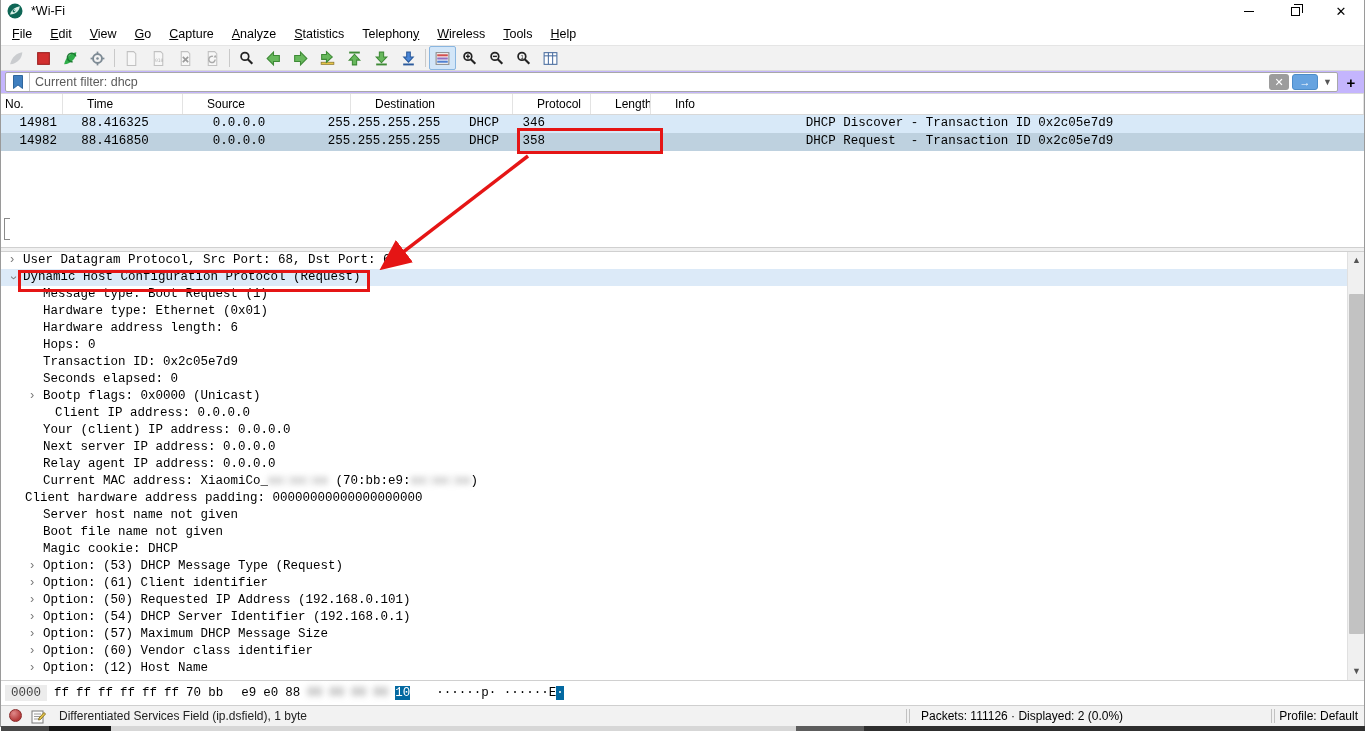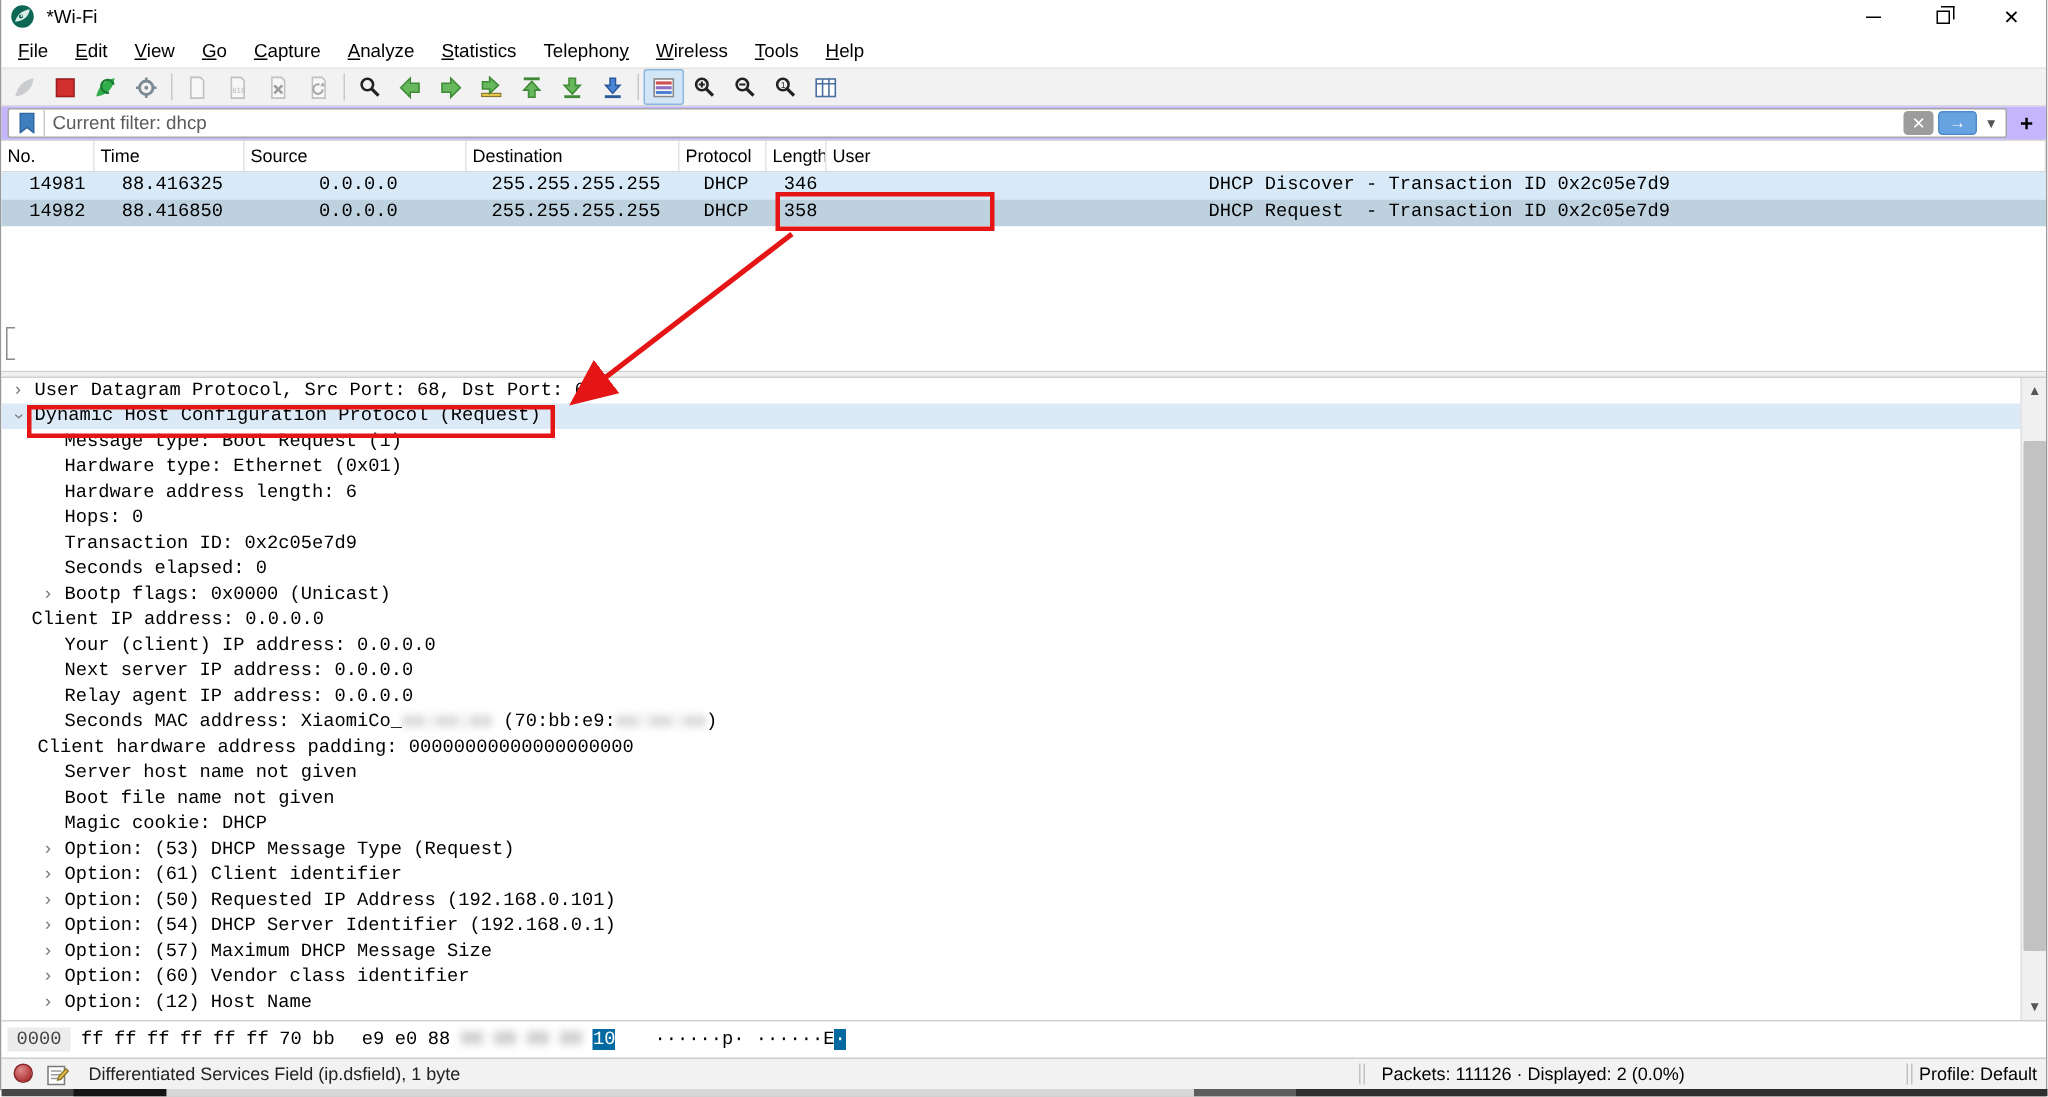--- a/index.html
+++ b/index.html
@@ -36,21 +36,21 @@
   #bookmark-tile { width:24px; height:18px; border-right:1px solid #c9c9c9; display:flex; align-items:center; justify-content:center; }
   #filter-text { color:#5a5a5a; padding-left:5px; flex:1; }
   .fbtn { height:16px; border-radius:3px; display:flex; align-items:center; justify-content:center; margin-right:3px; color:#fff; font-size:11px; }
   #clear-btn { width:20px; background:#9c9c9c; }
   #apply-btn { width:26px; background:#66a3e0; border:1px solid #4d8cc9; }
   #filter-caret { color:#555; font-size:9px; padding:0 5px 0 2px; }
   #add-filter-btn { width:18px; text-align:center; font-size:15px; font-weight:bold; margin-left:4px; }
 
   
   #packet-list { position:relative; background:#fff; }
-  #plist-header { display:flex; height:21px; border-bottom:1px solid #d8d8d8; background:#fff; }
+  #plist-header { display:flex; height:21px; border-bottom:1px solid #d8d8d8; background:#fff;gap:20px; }
   .hcell { padding:3px 0 0 4px; border-right:1px solid #e3e3e3; font-size:12px; white-space:nowrap; overflow:hidden; }
   .prow { display:flex; height:18px; font-family:"Liberation Mono","DejaVu Sans Mono",monospace; font-size:12.5px; white-space:pre; }
   .pcell { padding:1px 0 0 4px; overflow:hidden; white-space:pre;text-align:center; }
   .num { text-align:right; padding-right:6px; }
   #plist-empty { height:96px; background:#fff; }
   #conv-bracket { position:absolute; left:3px; top:124px; width:6px; height:22px; border-left:1px solid #8a8a8a; border-top:1px solid #8a8a8a; border-bottom:1px solid #8a8a8a; }
 
   
   #splitter { height:5px; background:#f0f0f0; border-top:1px solid #d0d0d0; border-bottom:1px solid #d0d0d0; }
 
@@ -291,21 +291,21 @@
   </div>
 
   <div id="packet-list">
     <div id="plist-header">
         <span class="hcell" style="width: 62px;">No.</span>
         <span class="hcell" style="width: 100px;">Time</span>
         <span class="hcell" style="width: 148px;">Source</span>
         <span class="hcell" style="width: 142px;">Destination</span>
         <span class="hcell" style="width: 58px;">Protocol</span>
         <span class="hcell" style="width: 40px;">Length</span>
-        <span class="hcell" style="width: 600px; flex: 1 1 0%;">User</span>
+        <span class="hcell" style="width: 600px; flex: 1 1 0%;">Info</span>
       </div>
     <div id="plist-rows">
         <div class="prow" style="background: rgb(216, 233, 248);"><span class="pcell num" style="width: 62px;">14981</span><span class="pcell" style="width: 100px;">88.416325</span><span class="pcell" style="width: 148px;">0.0.0.0</span><span class="pcell" style="width: 142px;">255.255.255.255</span><span class="pcell" style="width: 58px;">DHCP</span><span class="pcell num" style="width: 40px;">346</span><span class="pcell" style="width: 600px; flex: 1 1 0%;">DHCP Discover - Transaction ID 0x2c05e7d9</span></div>
         <div class="prow" style="background: rgb(190, 209, 223);"><span class="pcell num" style="width: 62px;">14982</span><span class="pcell" style="width: 100px;">88.416850</span><span class="pcell" style="width: 148px;">0.0.0.0</span><span class="pcell" style="width: 142px;">255.255.255.255</span><span class="pcell" style="width: 58px;">DHCP</span><span class="pcell num" style="width: 40px;">358</span><span class="pcell" style="width: 600px; flex: 1 1 0%;">DHCP Request  - Transaction ID 0x2c05e7d9</span></div>
       </div>
     <div id="plist-empty"></div>
     <div id="conv-bracket"></div>
   </div>
 
   <div id="splitter"></div>
@@ -314,25 +314,25 @@
     <div id="dlines">
         <div class="dline"><span class="exp" style="left: 4px;">›</span><span style="padding-left: 22px;">User Datagram Protocol, Src Port: 68, Dst Port: 67</span></div>
         <div class="dline sel"><span class="exp open" style="left: 4px;">›</span><span style="padding-left: 22px;">Dynamic Host Configuration Protocol (Request)</span></div>
         <div class="dline"><span style="padding-left: 42px;">Message type: Boot Request (1)</span></div>
         <div class="dline"><span style="padding-left: 42px;">Hardware type: Ethernet (0x01)</span></div>
         <div class="dline"><span style="padding-left: 42px;">Hardware address length: 6</span></div>
         <div class="dline"><span style="padding-left: 42px;">Hops: 0</span></div>
         <div class="dline"><span style="padding-left: 42px;">Transaction ID: 0x2c05e7d9</span></div>
         <div class="dline"><span style="padding-left: 42px;">Seconds elapsed: 0</span></div>
         <div class="dline"><span class="exp" style="left: 24px;">›</span><span style="padding-left: 42px;">Bootp flags: 0x0000 (Unicast)</span></div>
-        <div class="dline"><span style="padding-left: 20px;">Client IP address: 0.0.0.0</span></div>
+        <div class="dline"><span style="padding-left: 54px;">Client IP address: 0.0.0.0</span></div>
         <div class="dline"><span style="padding-left: 42px; margin-top: 11px;">Your (client) IP address: 0.0.0.0</span></div>
         <div class="dline"><span style="padding-left: 42px; margin-top: 12px;">Next server IP address: 0.0.0.0</span></div>
         <div class="dline"><span style="padding-left: 42px;">Relay agent IP address: 0.0.0.0</span></div>
-        <div class="dline"><span style="padding-left: 42px;"><span>Seconds MAC address: XiaomiCo_</span><span class="redact">xx:xx:xx</span><span> (70:bb:e9:</span><span class="redact">xx:xx:xx</span><span>)</span></span></div>
+        <div class="dline"><span style="padding-left: 42px;"><span>Current MAC address: XiaomiCo_</span><span class="redact">xx:xx:xx</span><span> (70:bb:e9:</span><span class="redact">xx:xx:xx</span><span>)</span></span></div>
         <div class="dline"><span style="padding-left: 24px; font-family: Liberation Mono, monospace;">Client hardware address padding: 00000000000000000000</span></div>
         <div class="dline"><span style="padding-left: 42px;">Server host name not given</span></div>
         <div class="dline"><span style="padding-left: 42px;">Boot file name not given</span></div>
         <div class="dline"><span style="padding-left: 42px;">Magic cookie: DHCP</span></div>
         <div class="dline"><span class="exp" style="left: 24px;">›</span><span style="padding-left: 42px;">Option: (53) DHCP Message Type (Request)</span></div>
         <div class="dline"><span class="exp" style="left: 24px;">›</span><span style="padding-left: 42px;">Option: (61) Client identifier</span></div>
         <div class="dline"><span class="exp" style="left: 24px;">›</span><span style="padding-left: 42px;">Option: (50) Requested IP Address (192.168.0.101)</span></div>
         <div class="dline"><span class="exp" style="left: 24px;">›</span><span style="padding-left: 42px;">Option: (54) DHCP Server Identifier (192.168.0.1)</span></div>
         <div class="dline"><span class="exp" style="left: 24px;">›</span><span style="padding-left: 42px;">Option: (57) Maximum DHCP Message Size</span></div>
         <div class="dline"><span class="exp" style="left: 24px;">›</span><span style="padding-left: 42px;">Option: (60) Vendor class identifier</span></div>

